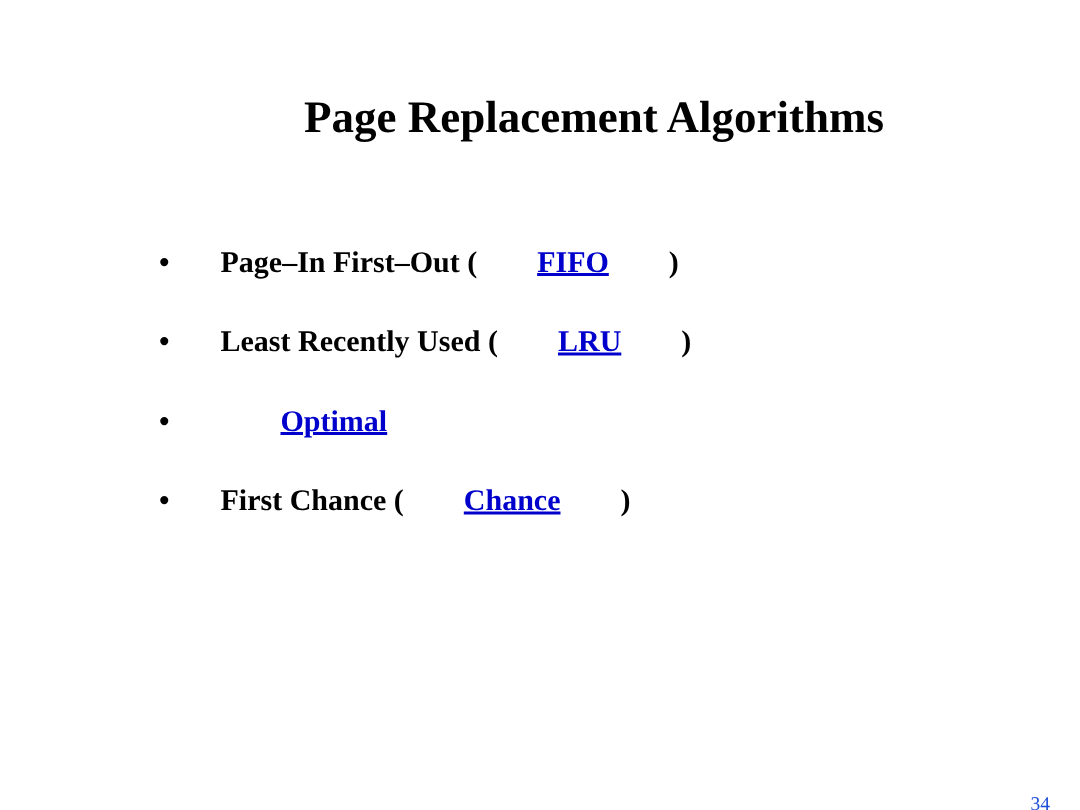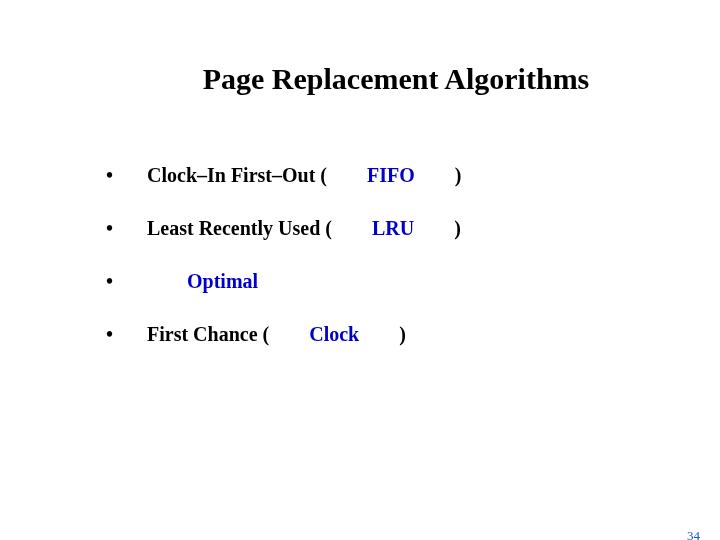--- a/index.html
+++ b/index.html
@@ -30,44 +30,45 @@
     margin-bottom: 22px;
   }
   .list li::before {
     content: "•";
     display: inline-block;
     width: 16px;
     font-weight: bold;
   }
   .hlink {
     color: #0000cc;
+    text-decoration: underline;
     cursor: pointer;
   }
   .pagenum {
     position: absolute;
     bottom: 12px;
     right: 36px;
     font-family: Liberation Serif, serif;
     font-size: 13px;
     color: #1d4ed8;
   }
 </style>
 </head>
 <body>
 
 <h1 class="title">Page Replacement Algorithms</h1>
 
 <ul class="list">
   <li>
-    <span>Clock–In First–Out (</span><span class="hlink">FIFO</span><span>)</span>
+    <span>Page–In First–Out (</span><span class="hlink">FIFO</span><span>)</span>
   </li>
   <li>
     <span>Least Recently Used (</span><span class="hlink">LRU</span><span>)</span>
   </li>
   <li>
     <span></span><span class="hlink">Optimal</span><span></span>
   </li>
   <li>
-    <span>First Chance (</span><span class="hlink">Clock</span><span>)</span>
+    <span>First Chance (</span><span class="hlink">Chance</span><span>)</span>
   </li>
 </ul>
 
 <div class="pagenum">34</div>
 
 </body></html>

